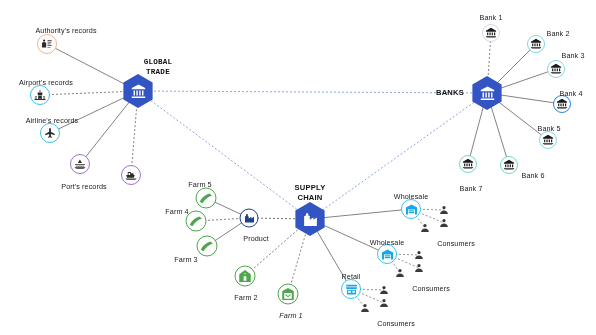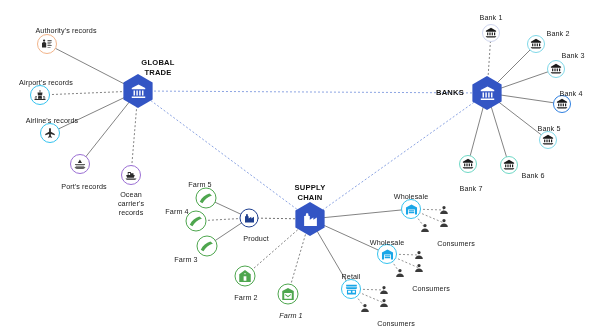--- a/index.html
+++ b/index.html
@@ -94,21 +94,20 @@
       </div>
     </div>
     <div class="lbl" style="left: 84px; top: 182px; transform: translateX(-50%);">Port's records</div>
     <div class="node" style="left: 131px; top: 175px;">
       <div class="ring" style="width: 20px; height: 20px; border: 1.3px solid rgb(155, 111, 212);">
         <svg width="12" height="12" viewBox="0 0 24 24" fill="#2b2b2b">
           <path d="M5.5 6.2h6.3v2.4h5.2v3.6h2.6l-2 5.1H4.1l-1.8-5.1h3.2V6.2zm1.6 1.6v4.4h3.1V7.8H7.1zM1 18.9h22c-.9 1.6-2.6 2.7-4.5 2.7H5.5C3.6 21.6 1.9 20.5 1 18.9z"></path>
         </svg>
       </div>
     </div>
-    <div class="lbl multi" style="left: 131px; top: 190px; transform: translateX(-50%);">Ocean carrier's records</div>
     <div class="node" style="left: 491px; top: 33px;">
       <div class="ring" style="width: 18px; height: 18px; border: 1.4px solid rgb(207, 214, 239);">
         <svg width="12" height="12" viewBox="0 0 24 24" fill="#1a1a1a">
           <path d="M12 1.6 1.8 7.3v2.2h20.4V7.3L12 1.6zM4.2 11.2v5.2h2.4v-5.2H4.2zm4.6 0v5.2h2.4v-5.2H8.8zm4.6 0v5.2h2.4v-5.2h-2.4zm4.6 0v5.2h2.4v-5.2h-2.4zM1.8 17.8v1.8h20.4v-1.8H1.8zm1.5 3.1v1.3h17.4v-1.3H3.3z"></path>
         </svg>
       </div>
     </div>
     <div class="lbl" style="left: 491px; top: 13px; transform: translateX(-50%);">Bank 1</div>
     <div class="node" style="left: 536px; top: 44px;">
       <div class="ring" style="width: 18px; height: 18px; border: 1.4px solid rgb(127, 216, 232);">
@@ -284,21 +283,21 @@
     <div class="node" style="left: 138px; top: 91px;">
       <div class="hexwrap">
         <div class="hex"></div>
         <div class="hexicon">
           <svg width="17" height="17" viewBox="0 0 24 24" fill="#ffffff">
             <path d="M12 2 2.5 7.2v1.6h19V7.2L12 2zm-7 8.5v7H7v-7H5zm4 0v7h2v-7H9zm4 0v7h2v-7h-2zm4 0v7h2v-7h-2zM2.5 19v2.2h19V19h-19z"></path>
           </svg>
         </div>
       </div>
     </div>
-    <div class="hublbl ctr" style="left: 158px; top: 58px;">
+    <div class="hublbl ctr" style="left: 158px; top: 58px; font-family: Liberation Mono, monospace;">
       <div>GLOBAL</div>
       <div>TRADE</div>
     </div>
     <div class="node" style="left: 487px; top: 93px;">
       <div class="hexwrap">
         <div class="hex"></div>
         <div class="hexicon">
           <svg width="17" height="17" viewBox="0 0 24 24" fill="#ffffff">
             <path d="M12 2 2.5 7.2v1.6h19V7.2L12 2zm-7 8.5v7H7v-7H5zm4 0v7h2v-7H9zm4 0v7h2v-7h-2zm4 0v7h2v-7h-2zM2.5 19v2.2h19V19h-19z"></path>
           </svg>

